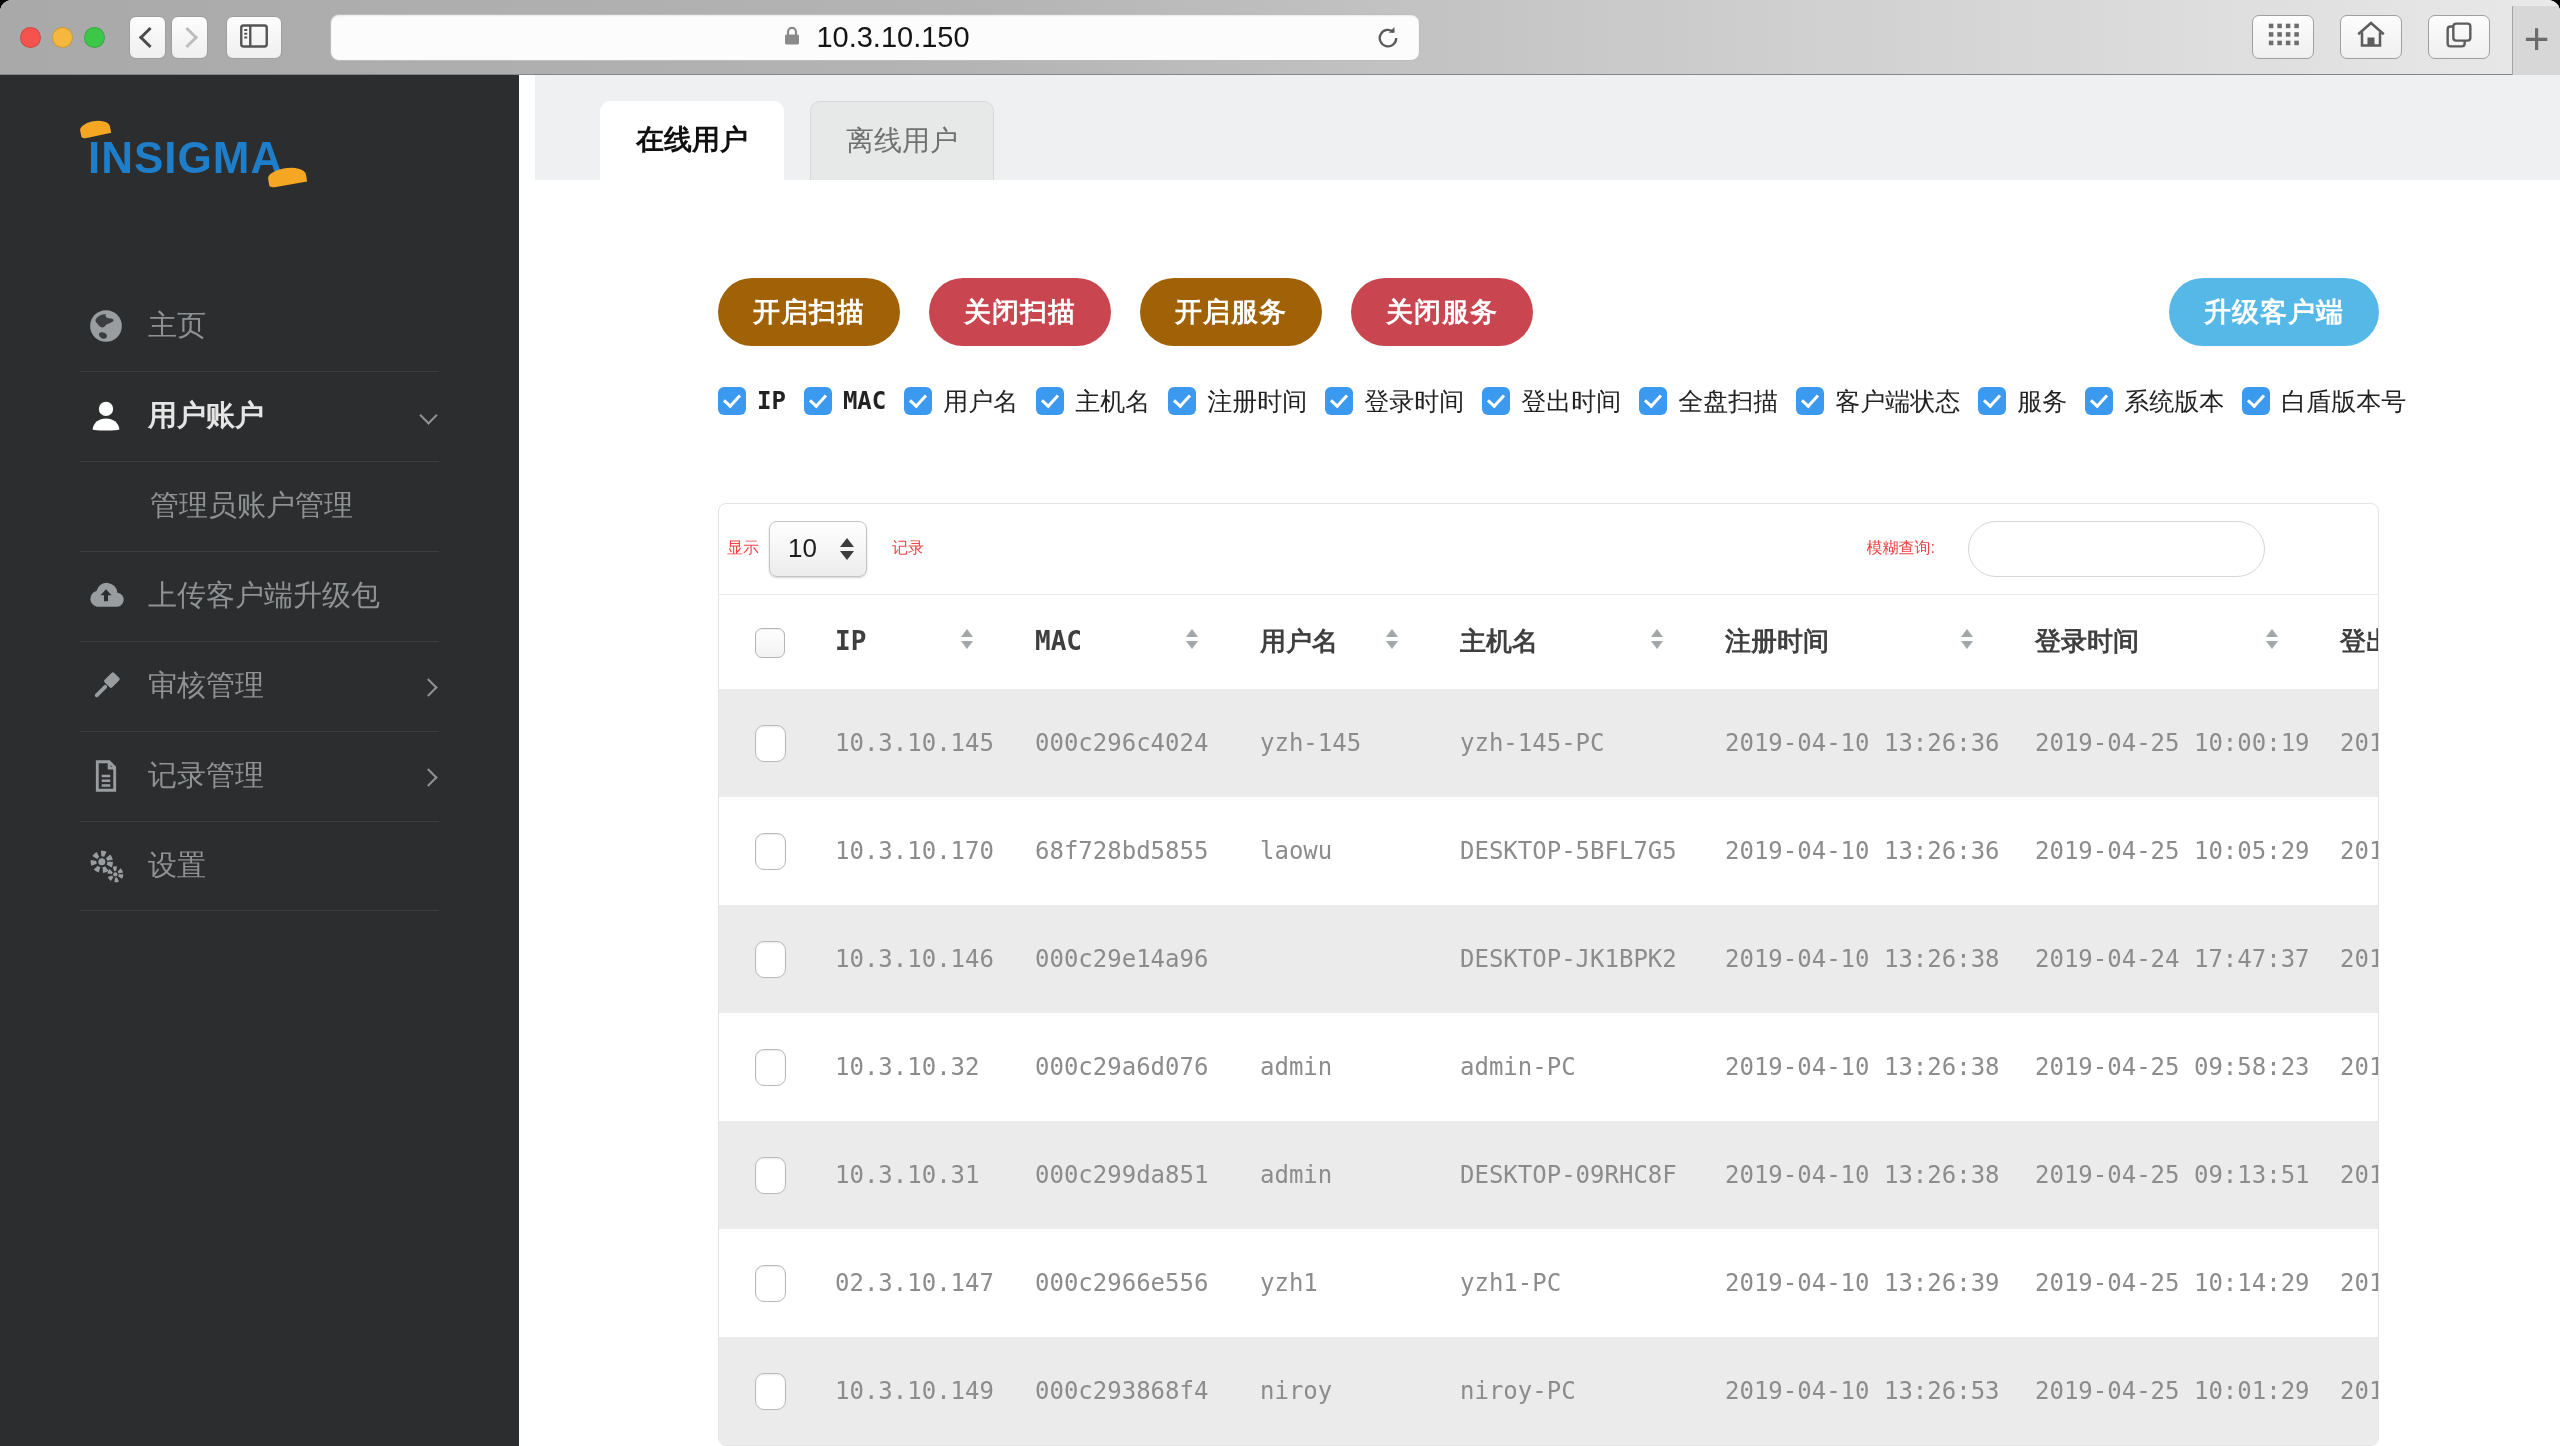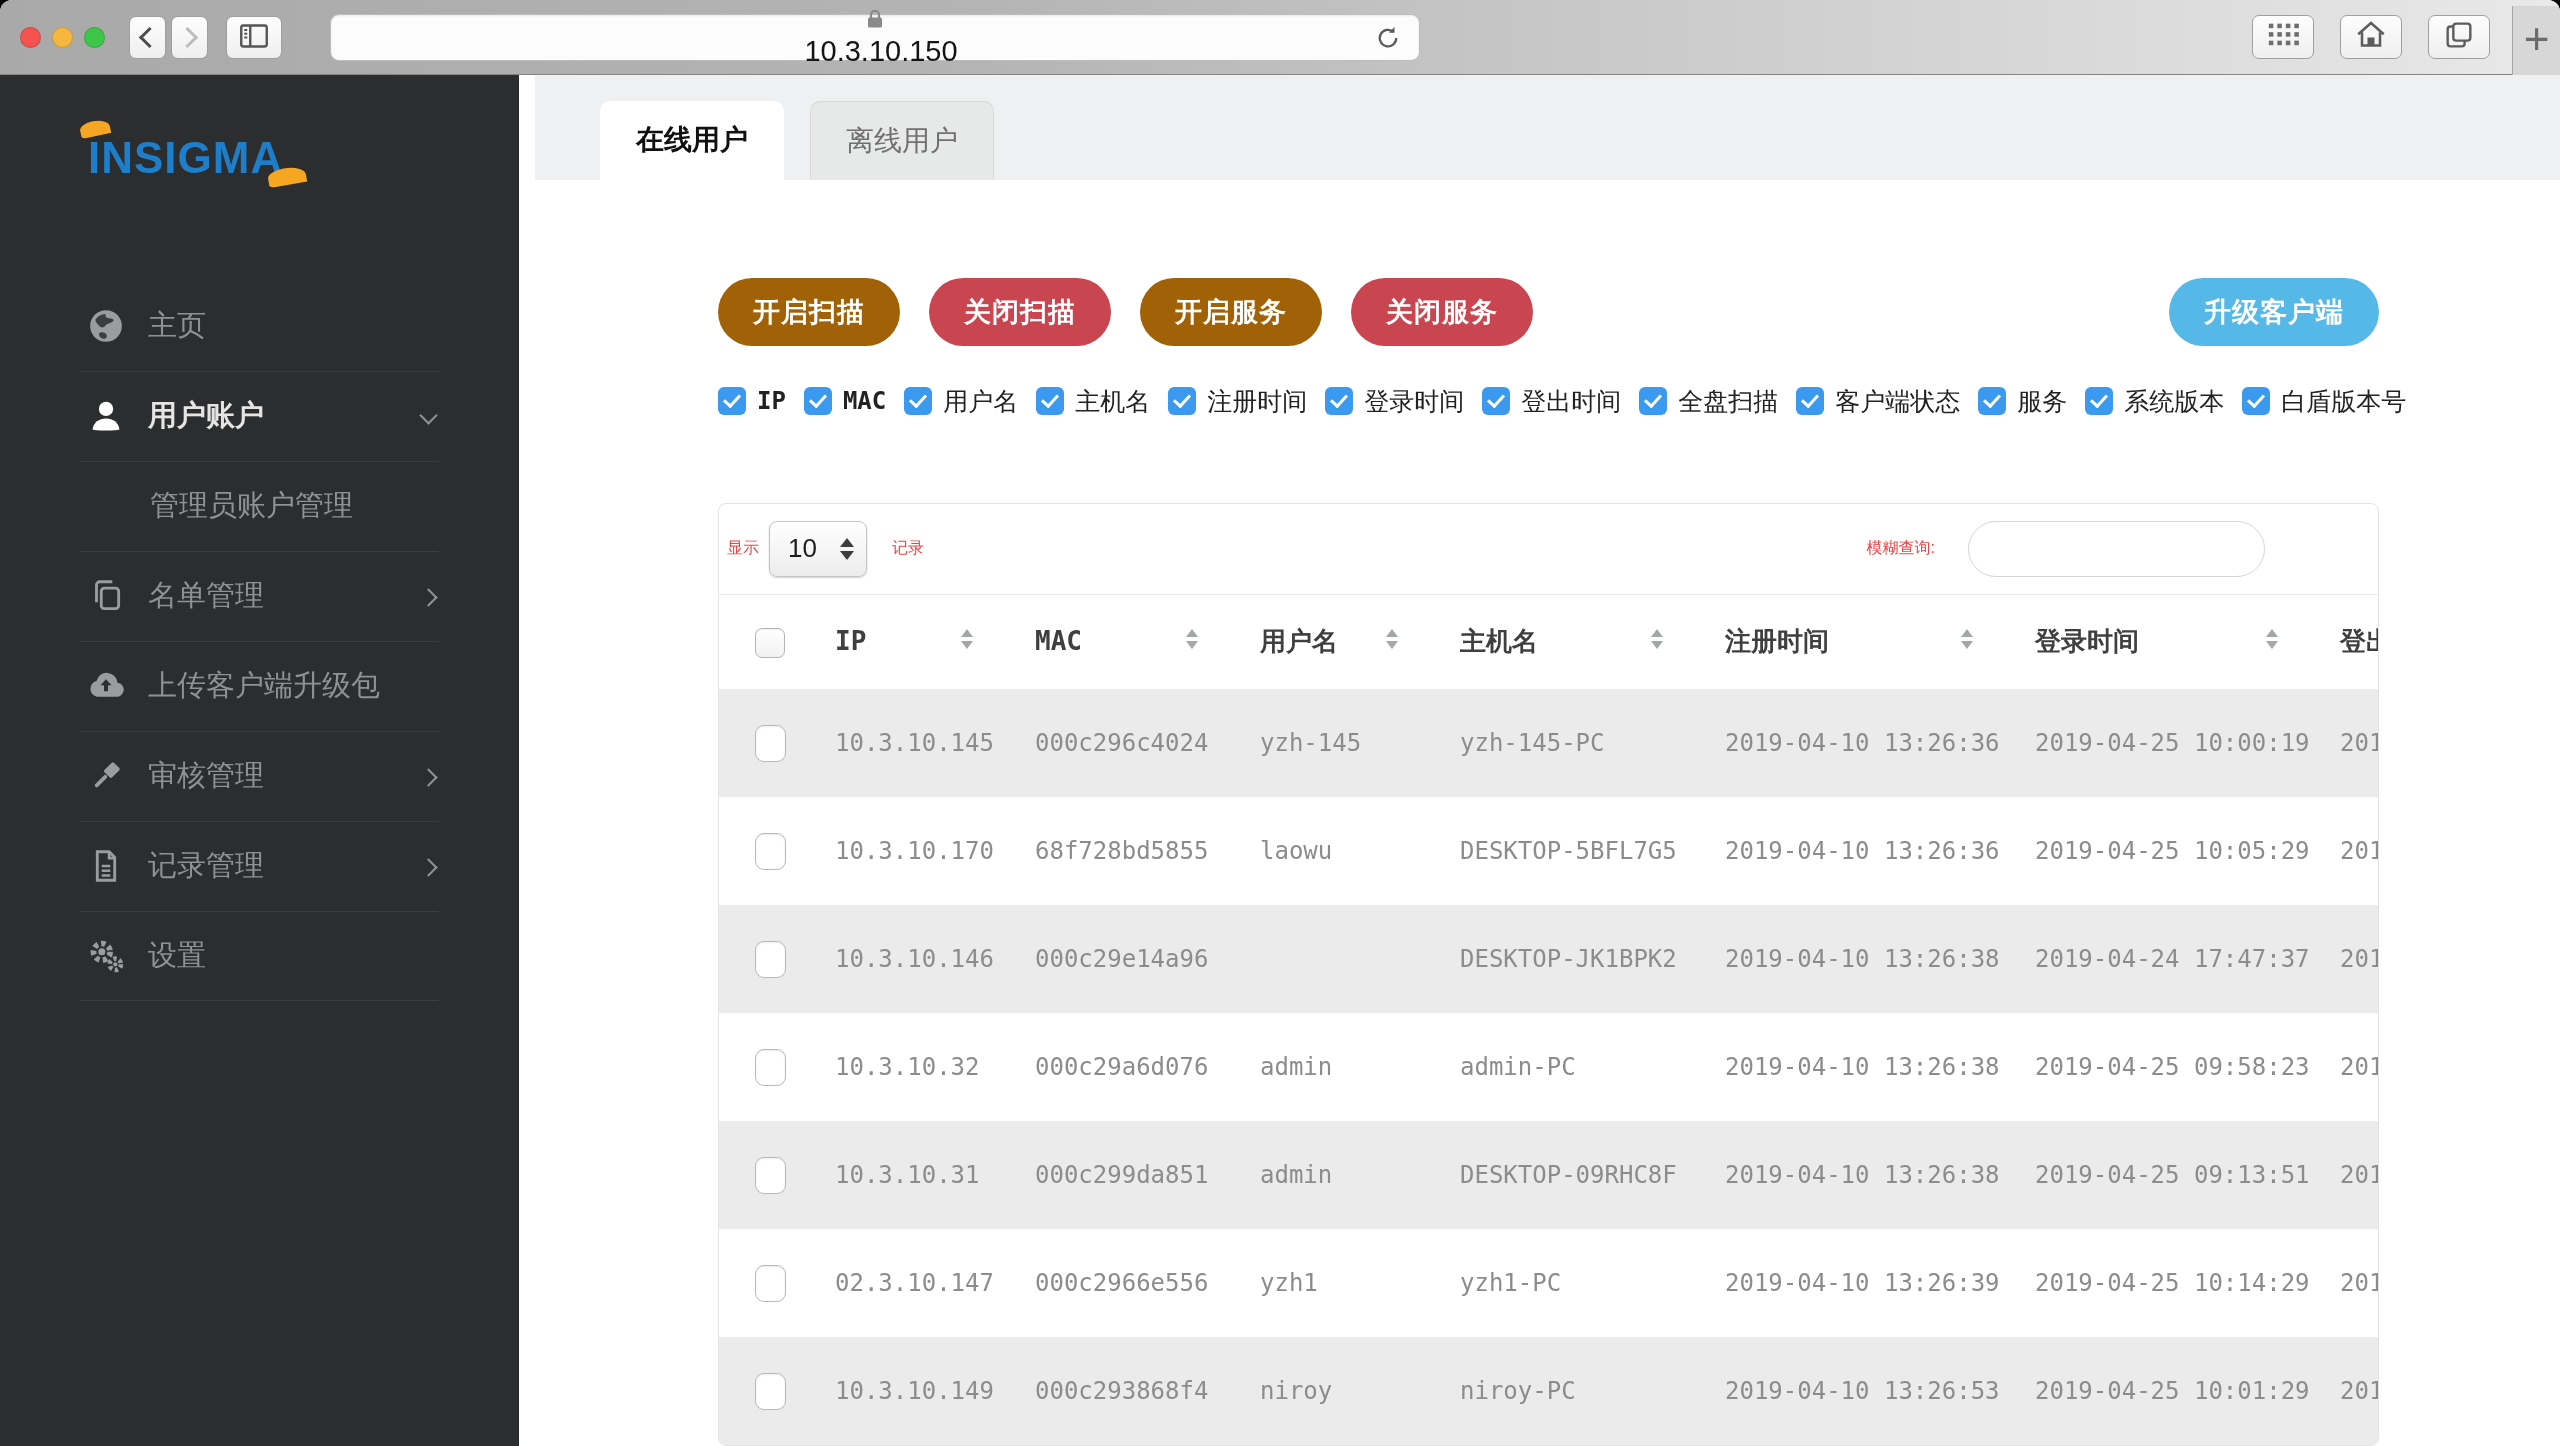--- a/index.html
+++ b/index.html
@@ -18,21 +18,21 @@
     height: 43px; display: flex; align-items: center; justify-content: center; }
   .nav-back { width: 37px; margin-left: 24px; }
   .nav-fwd  { width: 37px; margin-left: 5px; }
   .sidebar-toggle { width: 56px; margin-left: 18px; }
   .chev { display: inline-block; width: 13px; height: 13px; border-right: 2px solid currentColor; border-bottom: 2px solid currentColor; }
   .chev.big { width: 15px; height: 15px; border-width: 3px; }
   .chev.left { transform: rotate(135deg); color: #4a4a4a; margin-left: 4px; }
   .chev.right-th { transform: rotate(-45deg); color: #bcbcbc; margin-right: 4px; }
   .url-field { position: absolute; left: 330px; top: 14px; width: 1090px; height: 47px; background: #fcfcfc;
     border: 1px solid #bdbdbd; border-radius: 9px; display: flex; align-items: center; justify-content: center;
-    box-shadow: inset 0 1px 2px rgba(0,0,0,0.08); flex-direction: column; }
+    box-shadow: inset 0 1px 2px rgba(0,0,0,0.08); }
   .url-text { font-size: 29px; color: #141414; margin-left: 12px; }
   .reload { position: absolute; right: 16px; top: 8px; }
   .tb-right { position: absolute; right: 70px; top: 15px; display: flex; gap: 26px; }
   .tb-right .tb-btn { width: 62px; height: 44px; }
   .newtab-seg { position: absolute; right: 0; top: 6px; bottom: 0; width: 48px; background: #d7d7d7;
     border-left: 1px solid #a5a5a5; display: flex; align-items: center; justify-content: center; }
   .plus { font-size: 44px; font-weight: 300; color: #6a6a6a; line-height: 1; margin-top: -4px; }
 
   
   .app { display: flex; height: 1371px; gap: 16px; }
@@ -224,30 +224,20 @@
               </svg>
             </span>
             <span>用户账户</span>
             <span class="chev down"></span>
           </li>
           <li class="mi sub">
             <span>管理员账户管理</span>
           </li>
           <li class="mi">
             <span class="mi-icon">
-              <svg width="38" height="38" viewBox="0 0 24 24" fill="none" stroke="currentColor" stroke-width="1.8">
-                <rect x="9" y="7" width="11" height="13" rx="2"></rect>
-                <path d="M6 16V5a2 2 0 0 1 2-2h8"></path>
-              </svg>
-            </span>
-            <span>名单管理</span>
-            <span class="chev right"></span>
-          </li>
-          <li class="mi">
-            <span class="mi-icon">
               <svg width="40" height="40" viewBox="0 0 24 24">
                 <path d="M18.9 10a6.4 6.4 0 0 0-12.6-1A4.8 4.8 0 0 0 6.6 18.4h11.3a4.1 4.1 0 0 0 1-8.4z" fill="currentColor"></path>
                 <path d="M12 8l3.3 3.5h-2.1v3.6h-2.4v-3.6H8.7z" fill="#2b2d2e"></path>
               </svg>
             </span>
             <span>上传客户端升级包</span>
           </li>
           <li class="mi">
             <span class="mi-icon">
               <svg width="38" height="38" viewBox="0 0 24 24" fill="currentColor">

